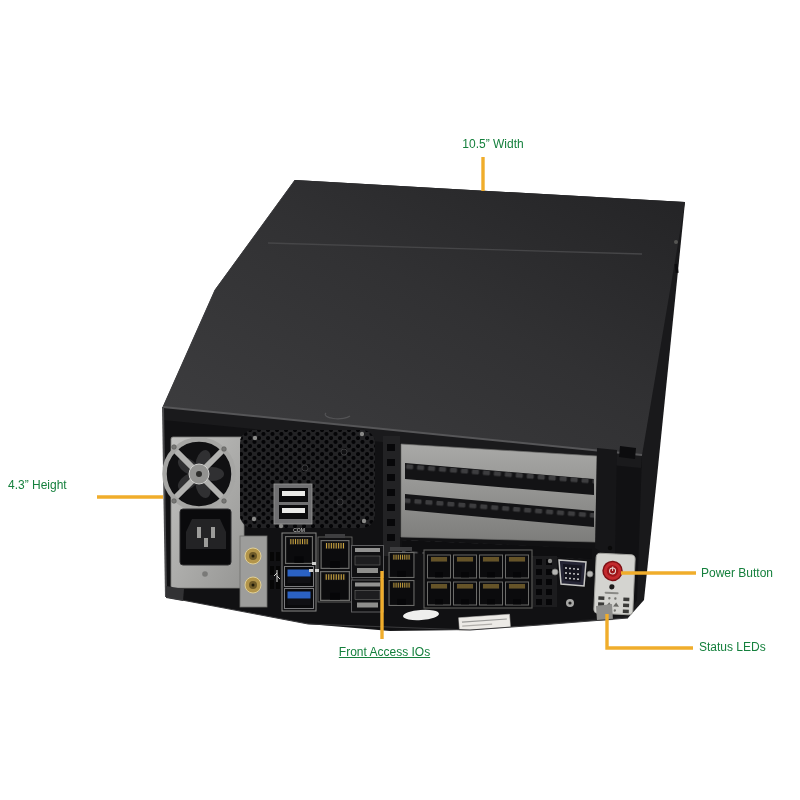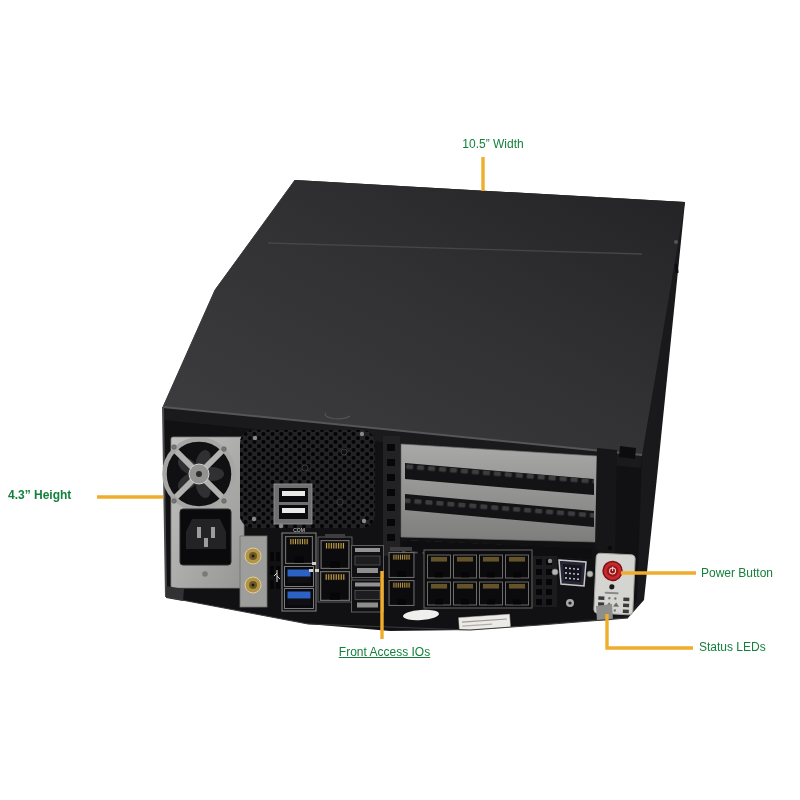--- a/index.html
+++ b/index.html
@@ -317,18 +317,18 @@
   <g fill="none" stroke-width="3.4">
     <line x1="483" y1="157" x2="483" y2="191" stroke="#F0AD2B"></line>
     <line x1="97" y1="497" x2="163" y2="497" stroke="#F0AD2B"></line>
     <line x1="621" y1="573" x2="696" y2="573" stroke="#F0AD2B"></line>
     <line x1="382" y1="571" x2="382" y2="639" stroke="#F0AD2B"></line>
     <polyline points="607,614 607,648 693,648" stroke="#F0AD2B"></polyline>
   </g>
 </svg>
 
 <div class="callout-label center" style="left:430px;top:135px;width:126px;">10.5” Width</div>
-<div class="callout-label" style="left:8px;top:486px;width:100px;font-weight:bold;">4.3” Height</div>
+<div class="callout-label" style="left:8px;top:476px;width:100px;">4.3” Height</div>
 <div class="callout-label" style="left:701px;top:564px;width:110px;">Power Button</div>
 <div class="callout-label center" style="left:302px;top:643px;width:165px;text-decoration:underline;">Front Access IOs</div>
 <div class="callout-label" style="left:699px;top:638px;width:110px;">Status LEDs</div>
 
 </div>
 
 </body></html>

